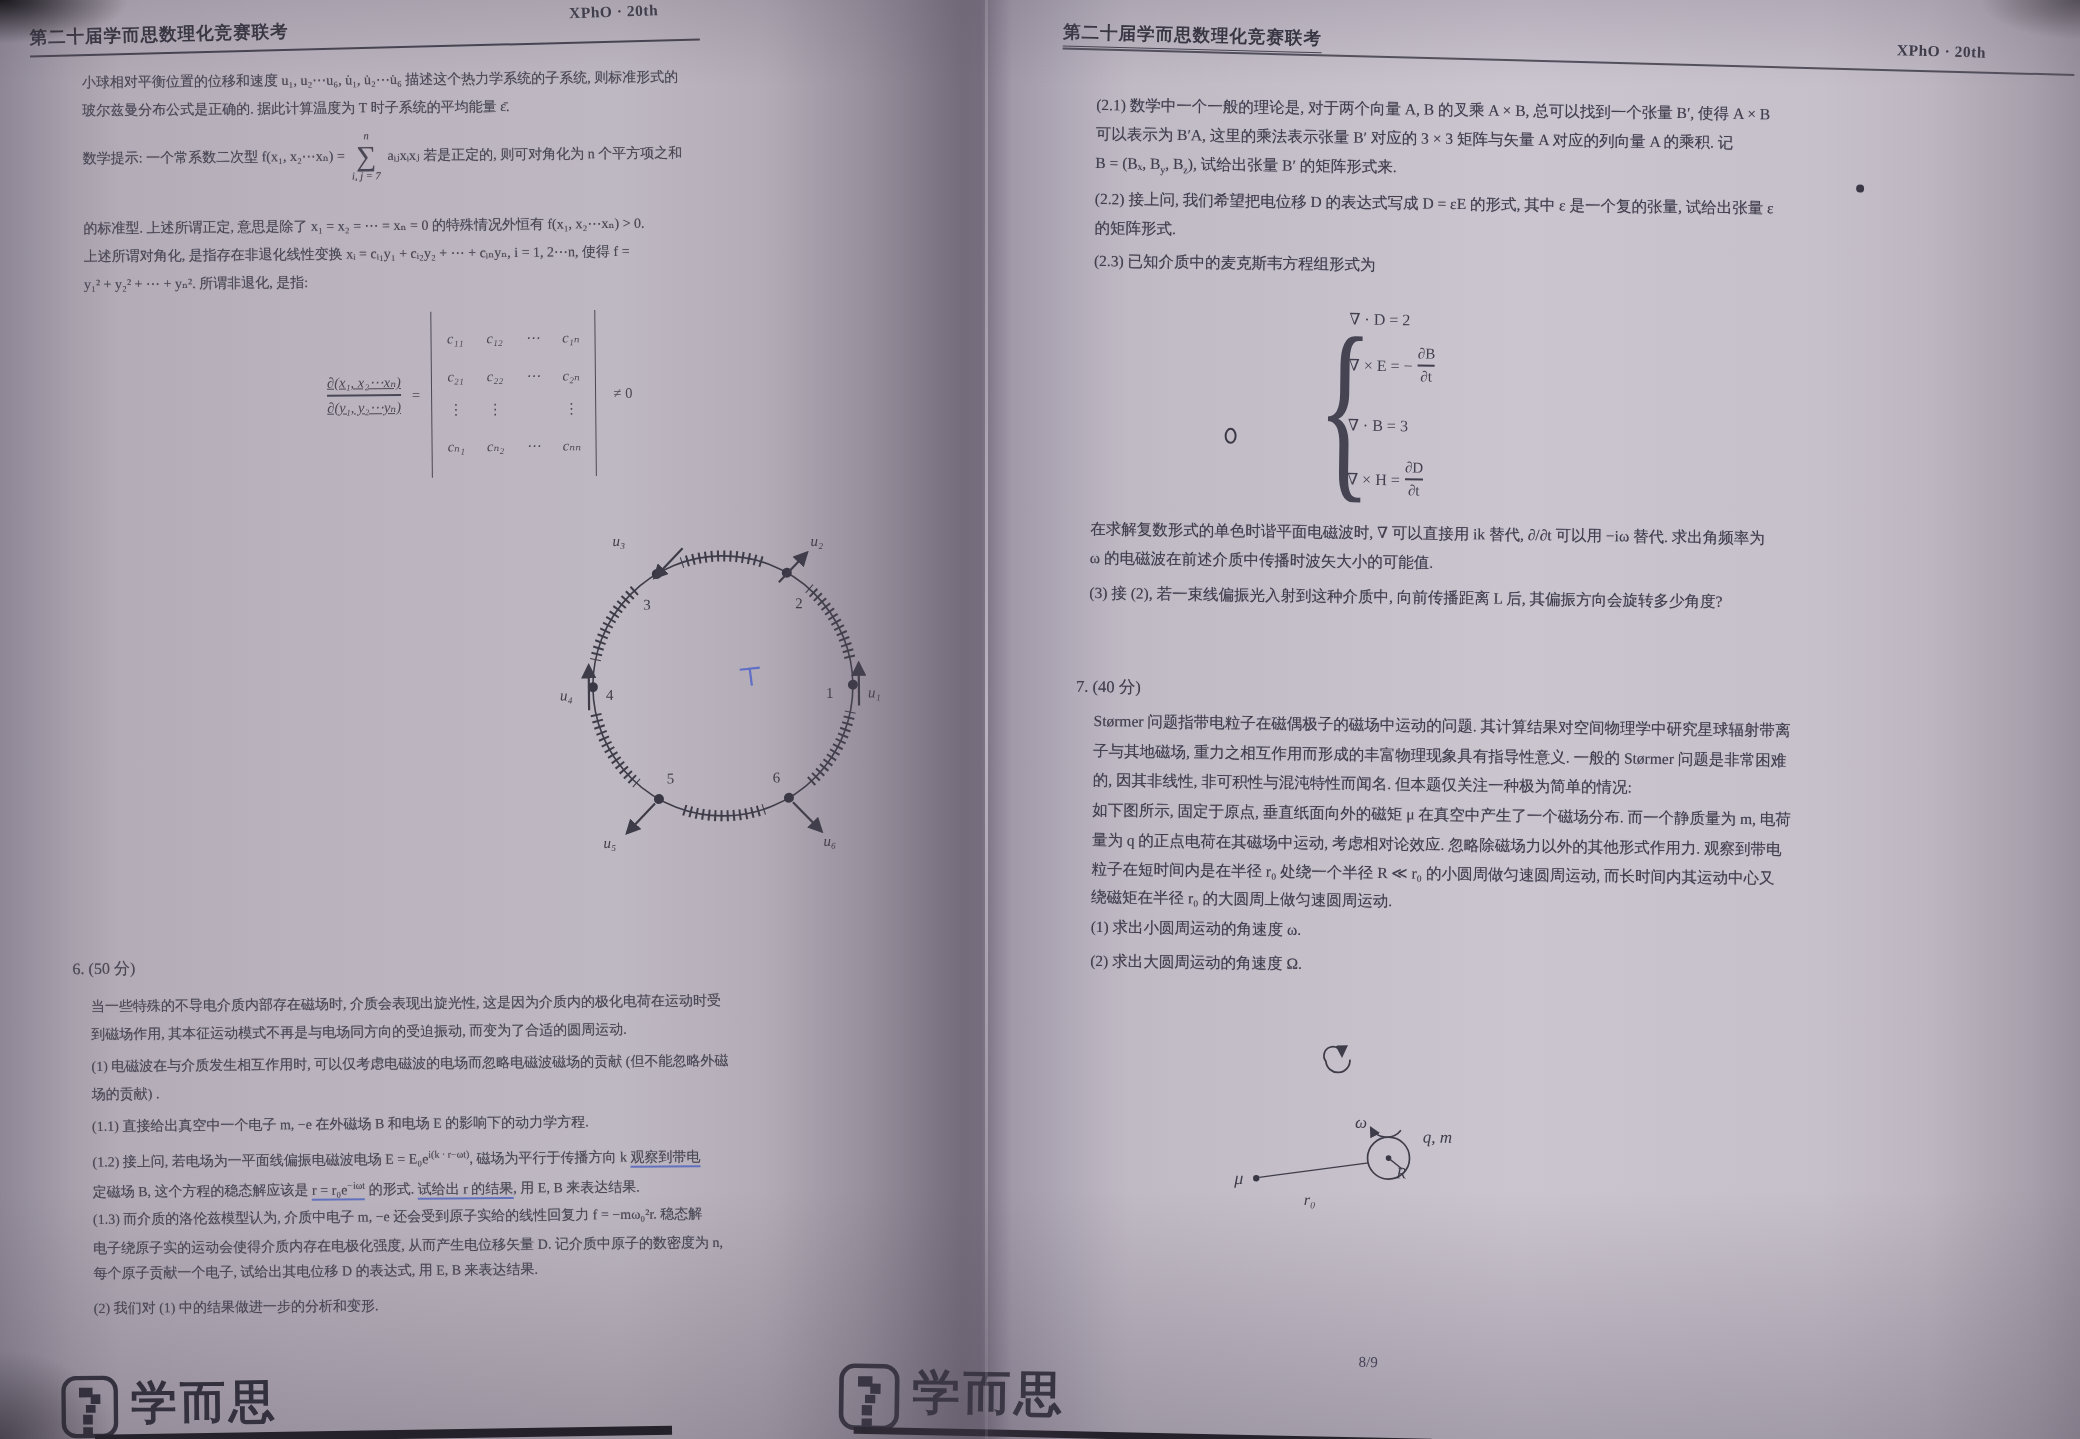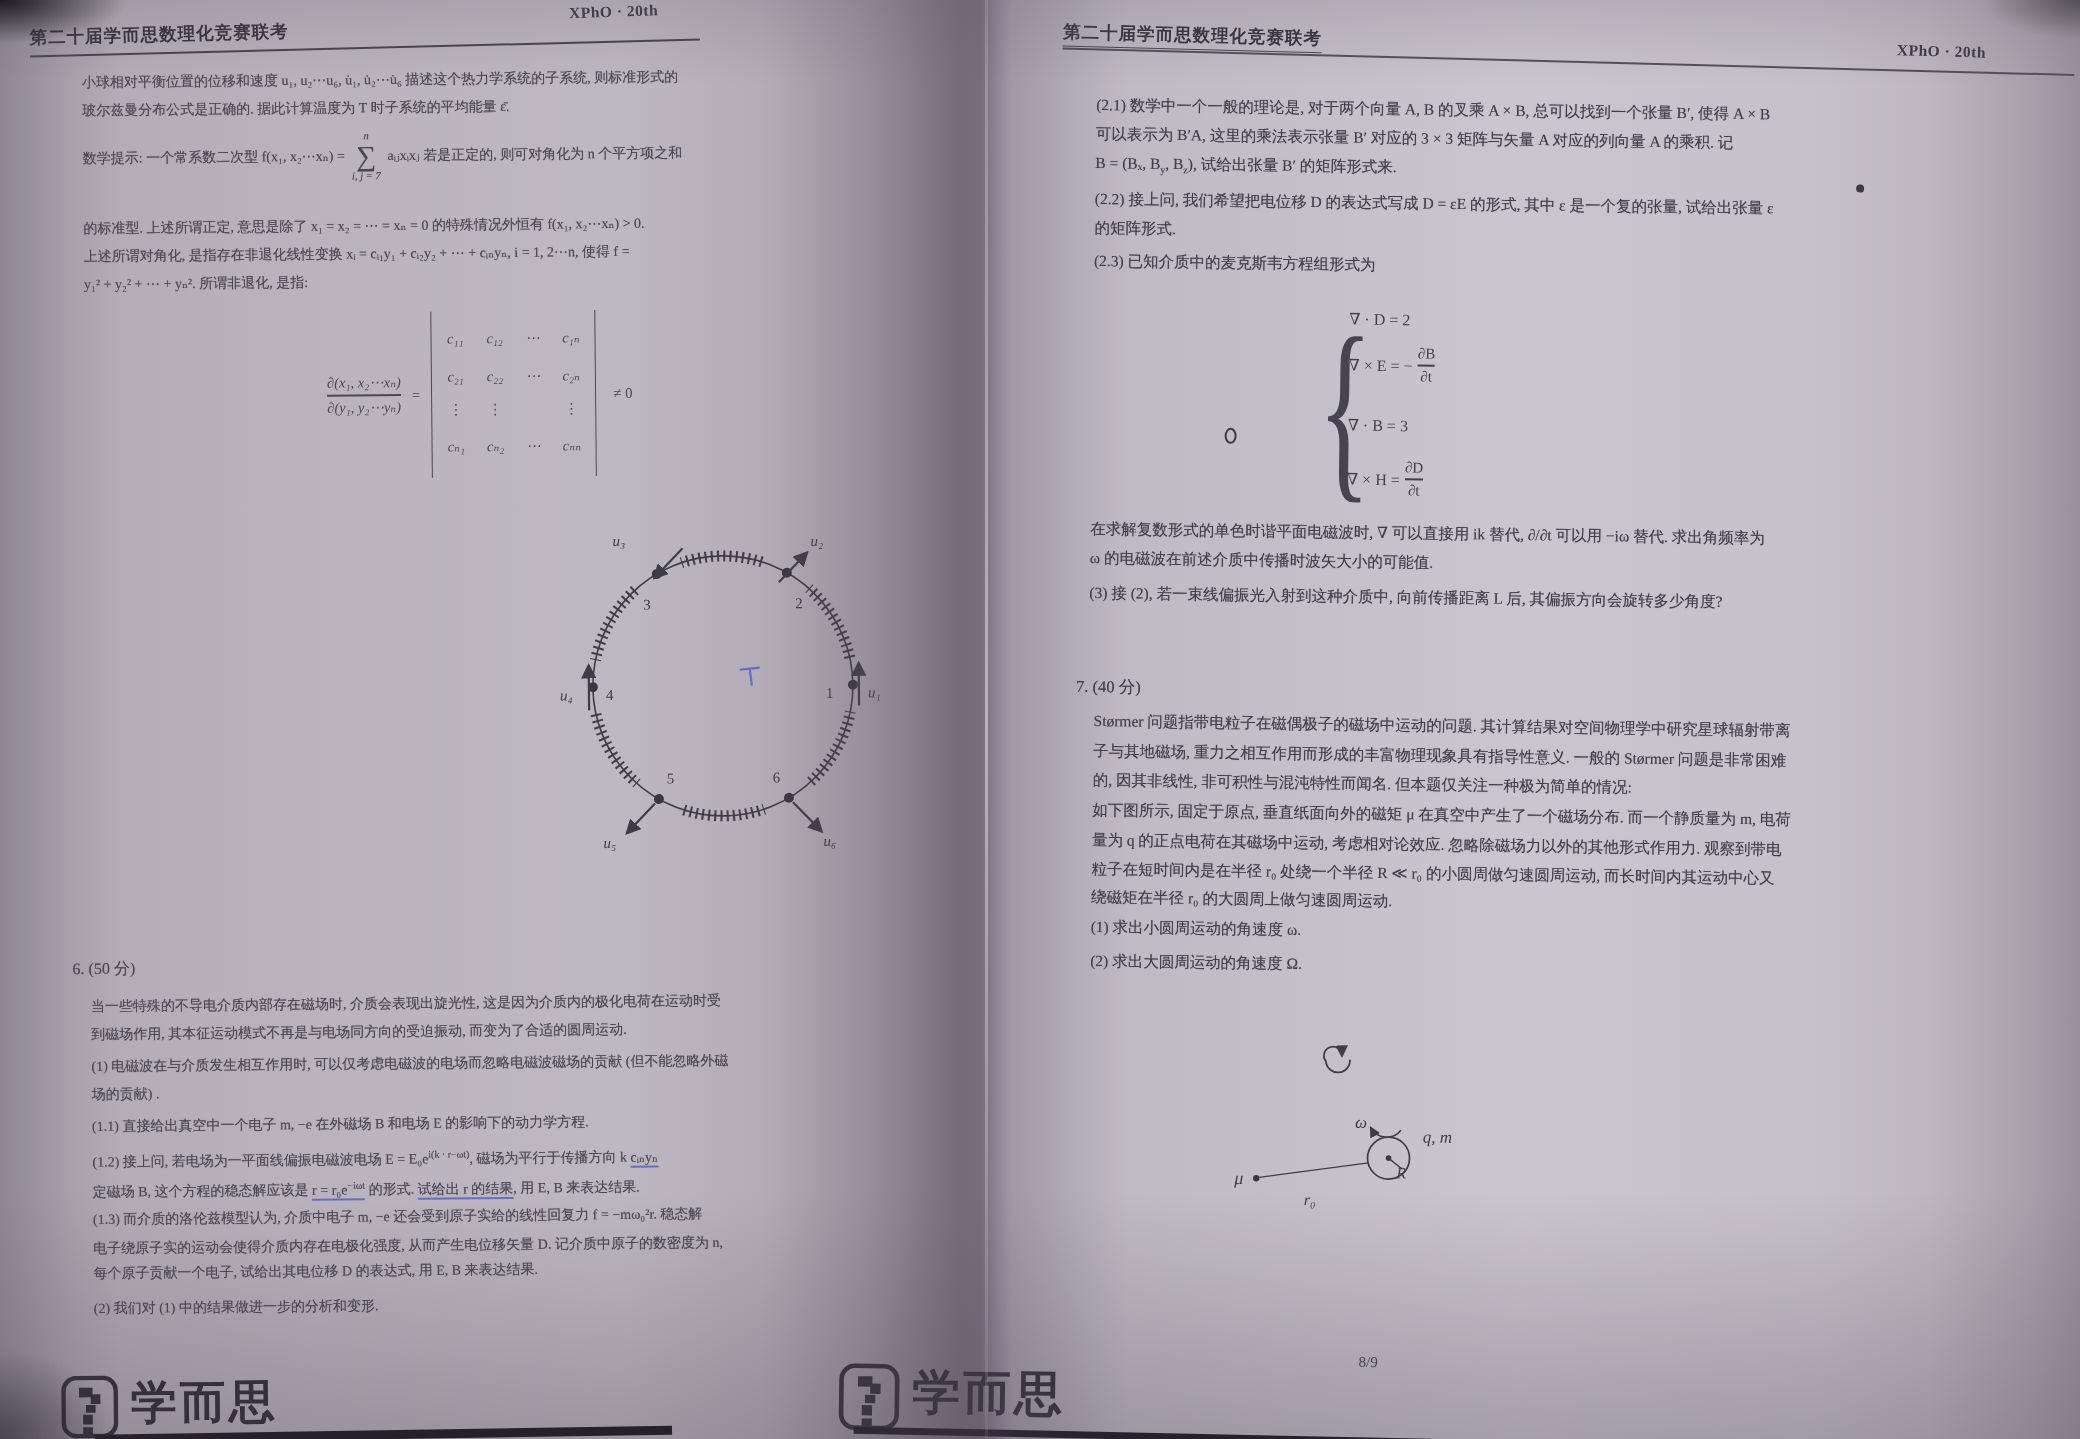--- a/index.html
+++ b/index.html
@@ -92,21 +92,21 @@
   .corner-tl { left:0; top:0; width:130px; height:44px;
     background:radial-gradient(ellipse at 0% 0%, rgba(10,8,12,.85), rgba(0,0,0,0) 70%); }
   .corner-tr { right:0; top:0; width:100px; height:40px;
     background:radial-gradient(ellipse at 100% 0%, rgba(28,24,32,.5), rgba(0,0,0,0) 70%); }
   .corner-bl { left:0; bottom:0; width:120px; height:90px;
     background:radial-gradient(ellipse at 0% 100%, rgba(24,20,28,.5), rgba(0,0,0,0) 70%); }
 
   .ink-dot { position:absolute; border:2px solid #3c3946; border-radius:50%; }
 
   svg text { fill:#3f3c49; }
-  .it { font-style:italic; }
+  .it { font-style:italic;text-decoration:underline; }
 </style>
 </head>
 <body>
 
 <div class="photo">
 
   <div class="page page-left">
 
     <div class="hdr hdr-left">
       <span class="hdr-title">第二十届学而思数理化竞赛联考</span>
@@ -209,21 +209,21 @@
     </svg>
 
     <div class="ln" style="left:70px; top:956px; font-size:16px;">6. (50 分)</div>
     <div class="ln" style="left:88px; top:994px;">当一些特殊的不导电介质内部存在磁场时, 介质会表现出旋光性, 这是因为介质内的极化电荷在运动时受</div>
     <div class="ln" style="left:88px; top:1022px;">到磁场作用, 其本征运动模式不再是与电场同方向的受迫振动, 而变为了合适的圆周运动.</div>
     <div class="ln" style="left:88px; top:1054px;">(1) 电磁波在与介质发生相互作用时, 可以仅考虑电磁波的电场而忽略电磁波磁场的贡献 (但不能忽略外磁</div>
     <div class="ln" style="left:88px; top:1082px;">场的贡献) .</div>
     <div class="ln" style="left:88px; top:1114px;">(1.1) 直接给出真空中一个电子 m, −e 在外磁场 B 和电场 E 的影响下的动力学方程.</div>
 
     <div class="ln" style="left:88px; top:1145px;">
-      <span>(1.2) 接上问, 若电场为一平面线偏振电磁波电场 E = E₀e</span><sup>i(k · r−ωt)</sup><span>, 磁场为平行于传播方向 k </span><span class="bu">cᵢₙyₙ</span>
+      <span>(1.2) 接上问, 若电场为一平面线偏振电磁波电场 E = E₀e</span><sup>i(k · r−ωt)</sup><span>, 磁场为平行于传播方向 k </span><span class="bu">观察到带电</span>
     </div>
     <div class="ln" style="left:88px; top:1175px;">
       <span>定磁场 B, 这个方程的稳态解应该是 </span><span class="bu"><span>r = r₀e</span><sup>−iωt</sup></span><span> 的形式. </span><span class="bu">试给出 r 的结果</span><span>, 用 E, B 来表达结果.</span>
     </div>
 
     <div class="ln" style="left:88px; top:1207px;">(1.3) 而介质的洛伦兹模型认为, 介质中电子 m, −e 还会受到原子实给的线性回复力 f = −mω₀²r. 稳态解</div>
     <div class="ln" style="left:88px; top:1236px;">电子绕原子实的运动会使得介质内存在电极化强度, 从而产生电位移矢量 D. 记介质中原子的数密度为 n,</div>
     <div class="ln" style="left:88px; top:1261px;">每个原子贡献一个电子, 试给出其电位移 D 的表达式, 用 E, B 来表达结果.</div>
     <div class="ln" style="left:88px; top:1296px;">(2) 我们对 (1) 中的结果做进一步的分析和变形.</div>
 

